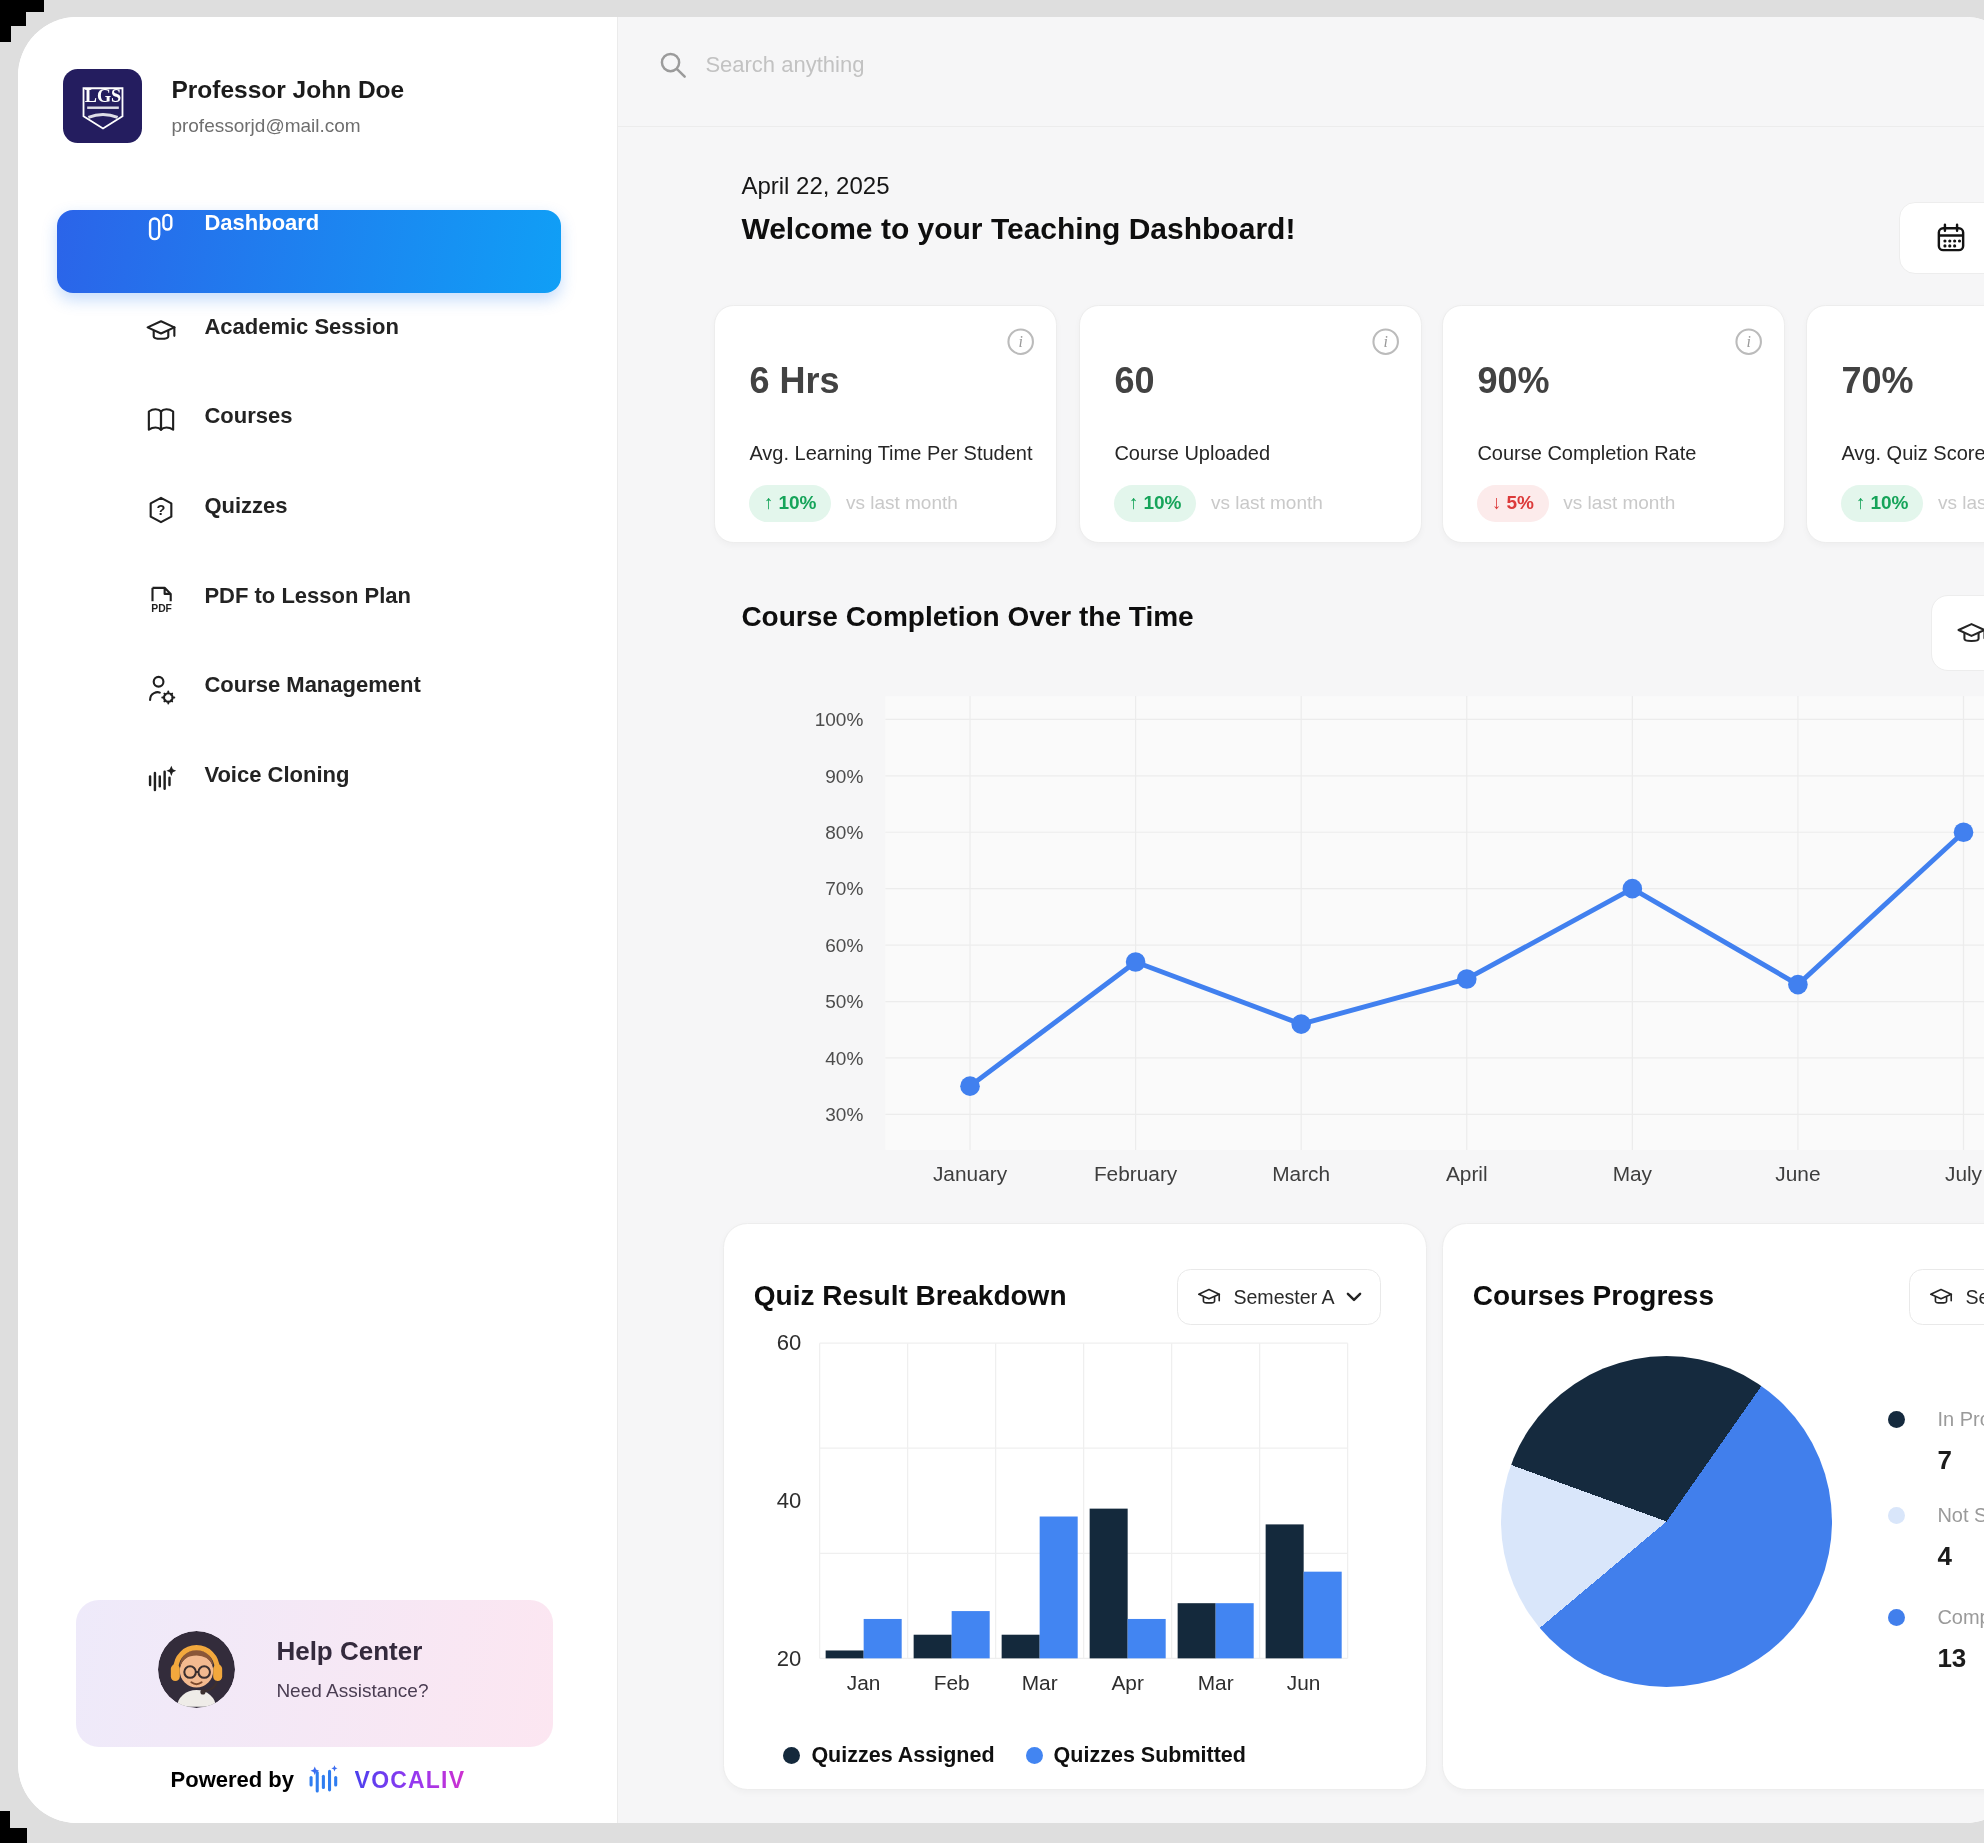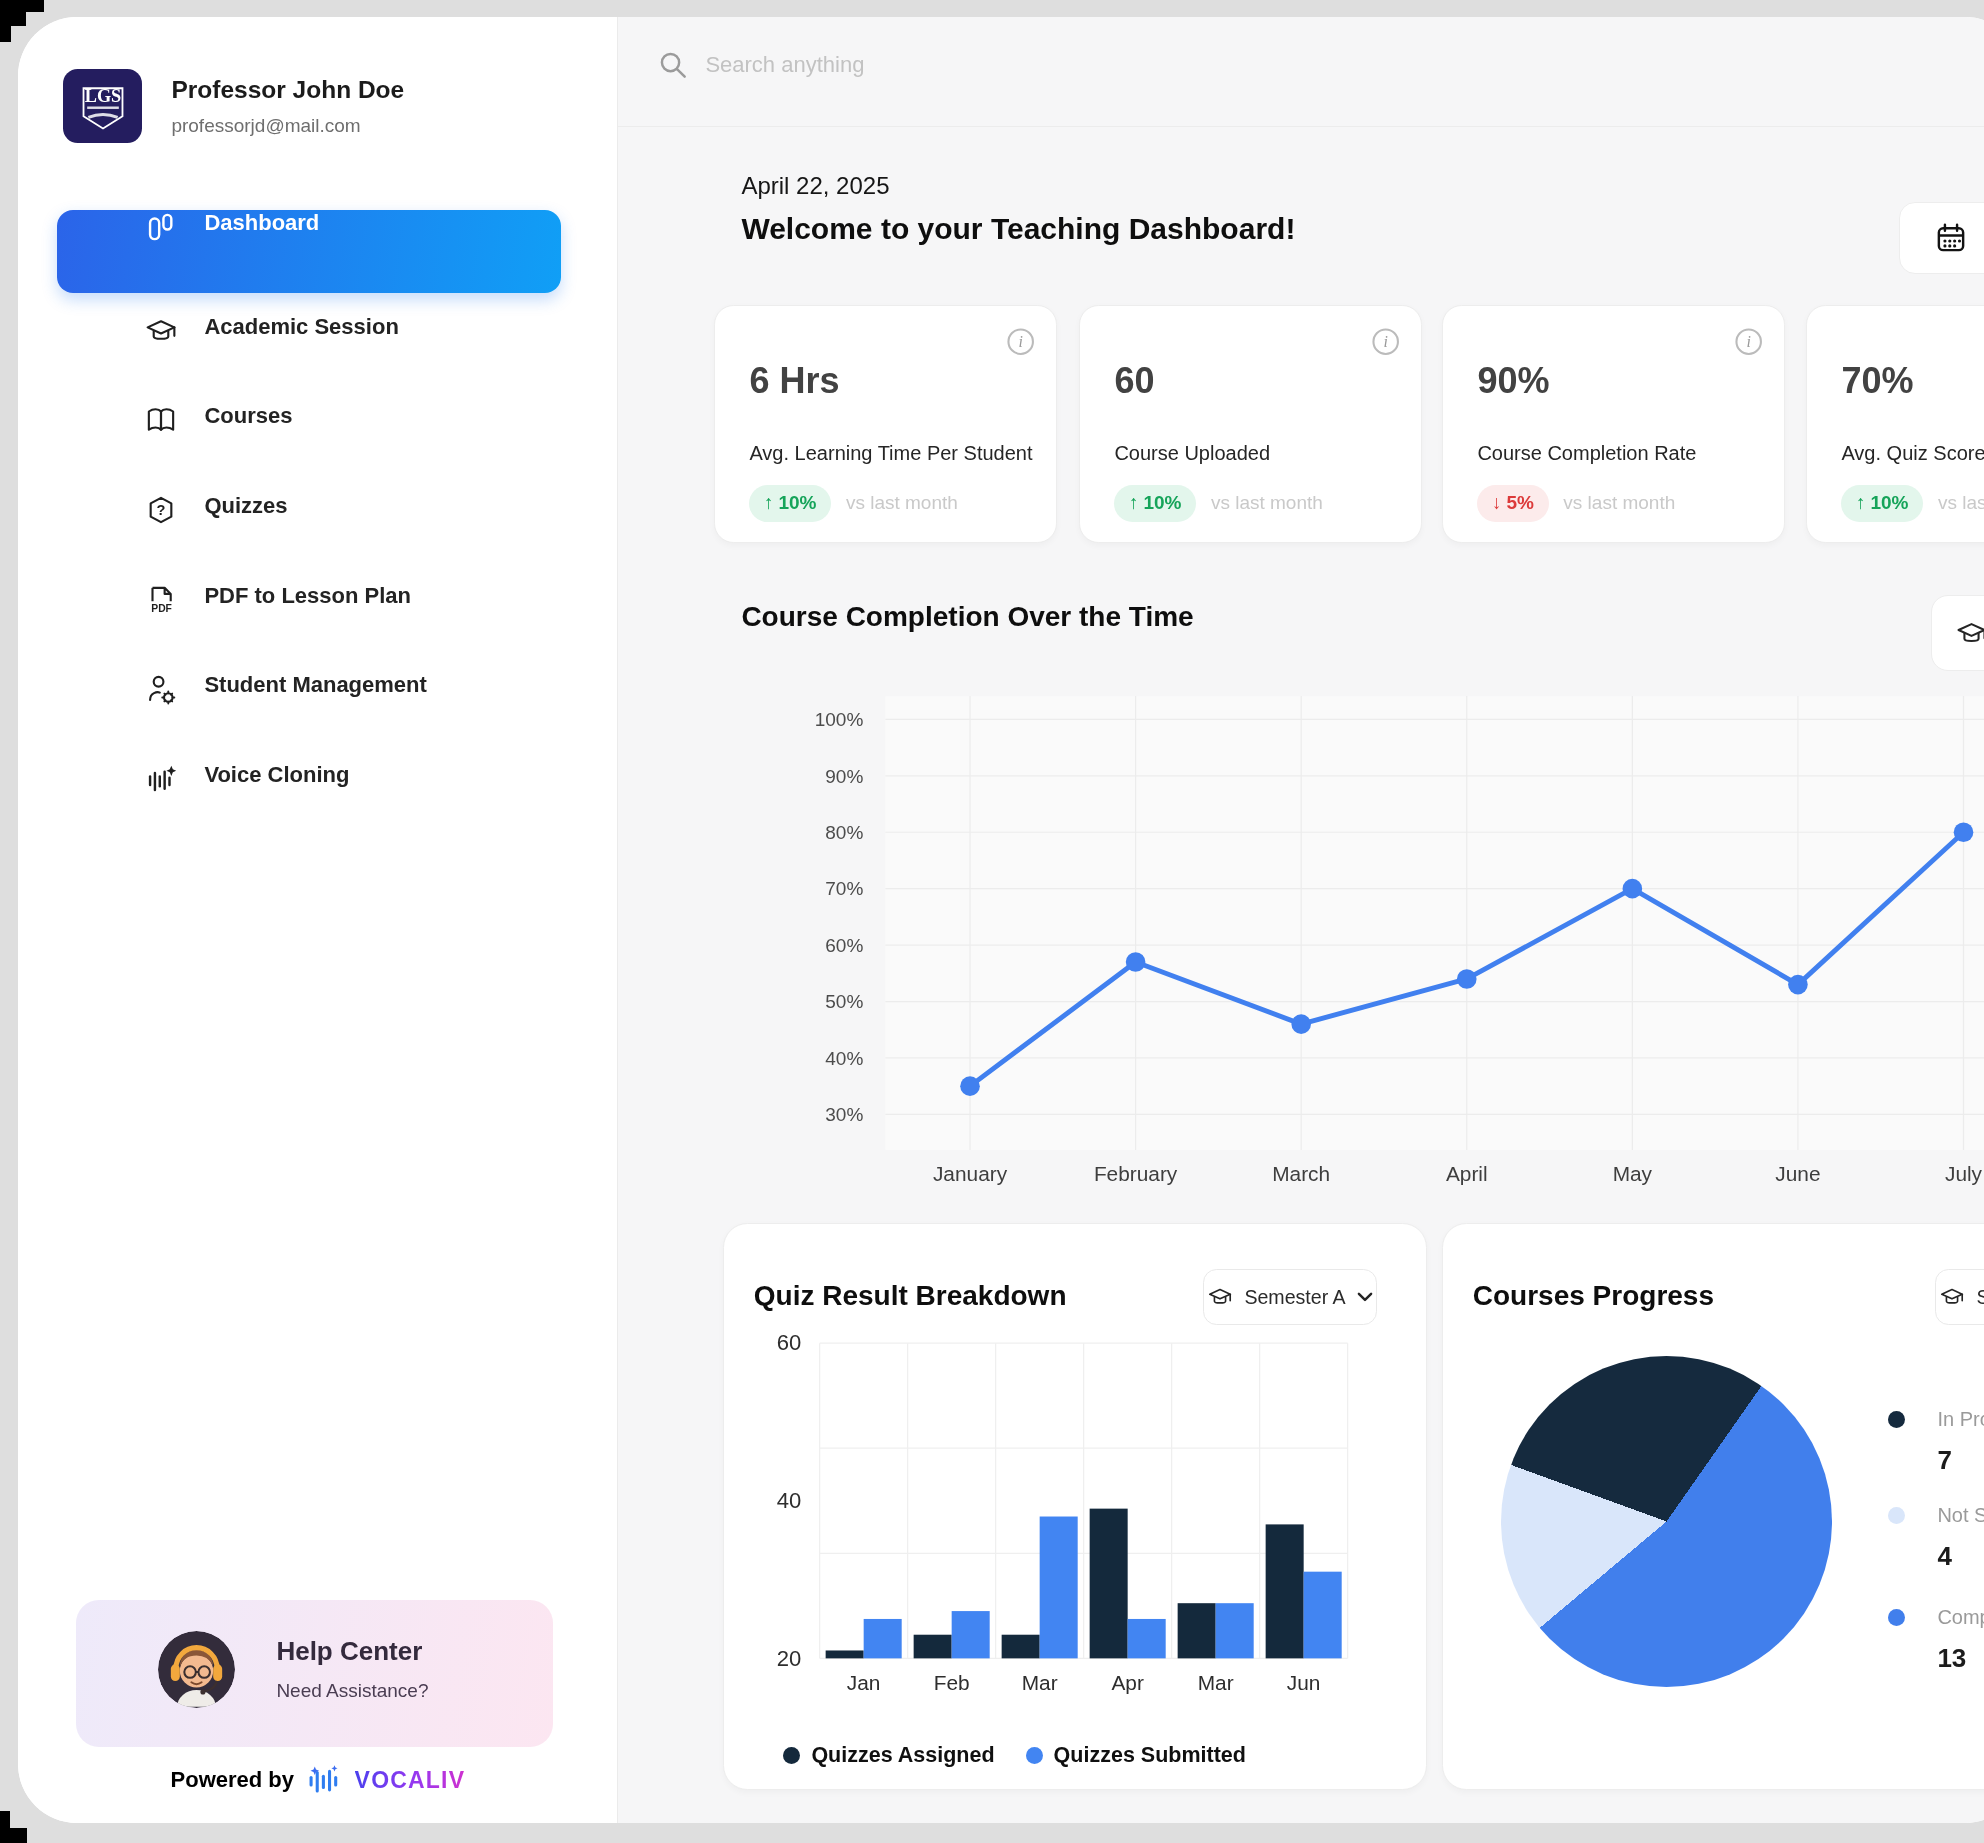--- a/index.html
+++ b/index.html
@@ -68,21 +68,21 @@
   .sec-title { position:absolute; left:123px; top:584px; font-size:28px; font-weight:bold; color:#0e0e0e; }
   .chart-sem-btn { position:absolute; left:1313px; top:578px; width:129px; height:76px; background:#fff;
                    border:1.2px solid #ededed; border-radius:17px; display:flex; align-items:center; padding-left:23px; }
 
   #line-svg { position:absolute; left:0; top:669px; }
 
   .panel { position:absolute; top:1206px; height:567px; background:#fff; border:1.2px solid #ededed;
            border-radius:24.5px; box-shadow:0 2.5px 6.1px rgba(0,0,0,.03); overflow:hidden; }
   .panel-title { position:absolute; left:29.4px; top:56px; font-size:28px; font-weight:bold; color:#0e0e0e; white-space:nowrap; }
   .sem-btn { position:absolute; top:45px; height:56px; background:#fff; border:1.2px solid #e9e9e9; border-radius:13.5px;
-             display:flex; align-items:center; gap:11px; padding:0 3px; white-space:nowrap;margin-left:26px; }
+             display:flex; align-items:center; gap:11px; padding:0 18px; white-space:nowrap; }
   .sem-btn .sem-lbl { font-size:19.6px; color:#2a2a2a; }
 
   #quiz-card { left:105px; width:704px; }
   #bar-svg { position:absolute; left:0; top:0; }
   .bar-legend { position:absolute; left:59px; top:519px; display:flex; gap:31px; }
   .bar-legend .item { display:flex; align-items:center; gap:11px; font-size:21.5px; font-weight:bold; color:#101010; }
   .dot { width:17px; height:17px; border-radius:50%; flex:none; }
 
   #pie-card { left:824px; width:620px; }
   .pie { position:absolute; left:58px; top:132px; width:331px; height:331px; border-radius:50%; }
@@ -167,21 +167,21 @@
             <path d="M40 32 V35"></path>
               <path d="M40 49 V52"></path>
               <path d="M30 42 H33"></path>
               <path d="M47 42 H50"></path>
             <path d="M33.5 35.5 L35.5 37.5"></path>
               <path d="M44.5 46.5 L46.5 48.5"></path>
             <path d="M46.5 35.5 L44.5 37.5"></path>
               <path d="M35.5 46.5 L33.5 48.5"></path>
           </g>
         </svg>
-        <span class="lbl">Student Management</span>
+        <span class="lbl">Course Management</span>
       </div>
 
       <div class="nav-item" style="top:745px">
         <svg class="nav-icon" viewBox="0 0 56 56">
           <g stroke="#1f1f1f" stroke-width="4" stroke-linecap="round">
             <path d="M10 24 V38"></path>
               <path d="M18 18 V46"></path>
               <path d="M26 24 V40"></path>
               <path d="M34 16 V44"></path>
               <path d="M42 26 V38"></path>

